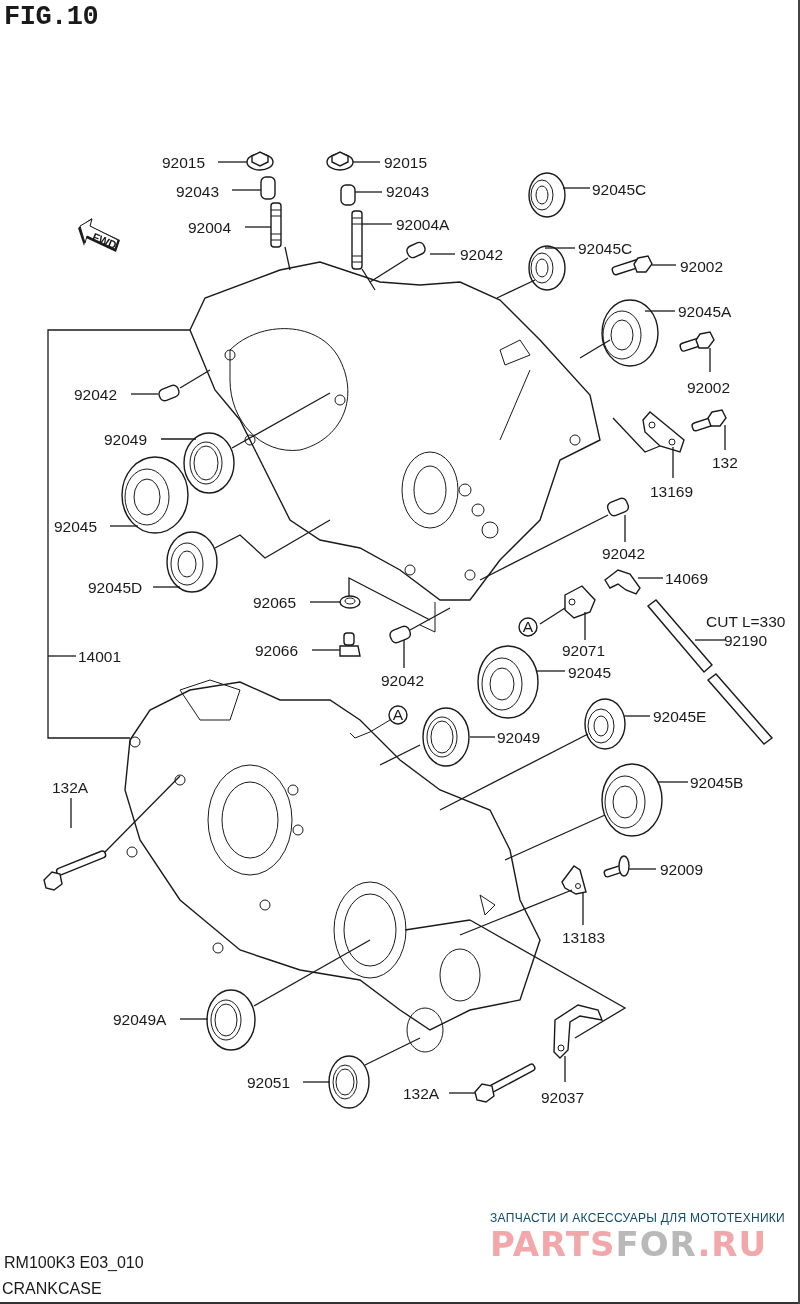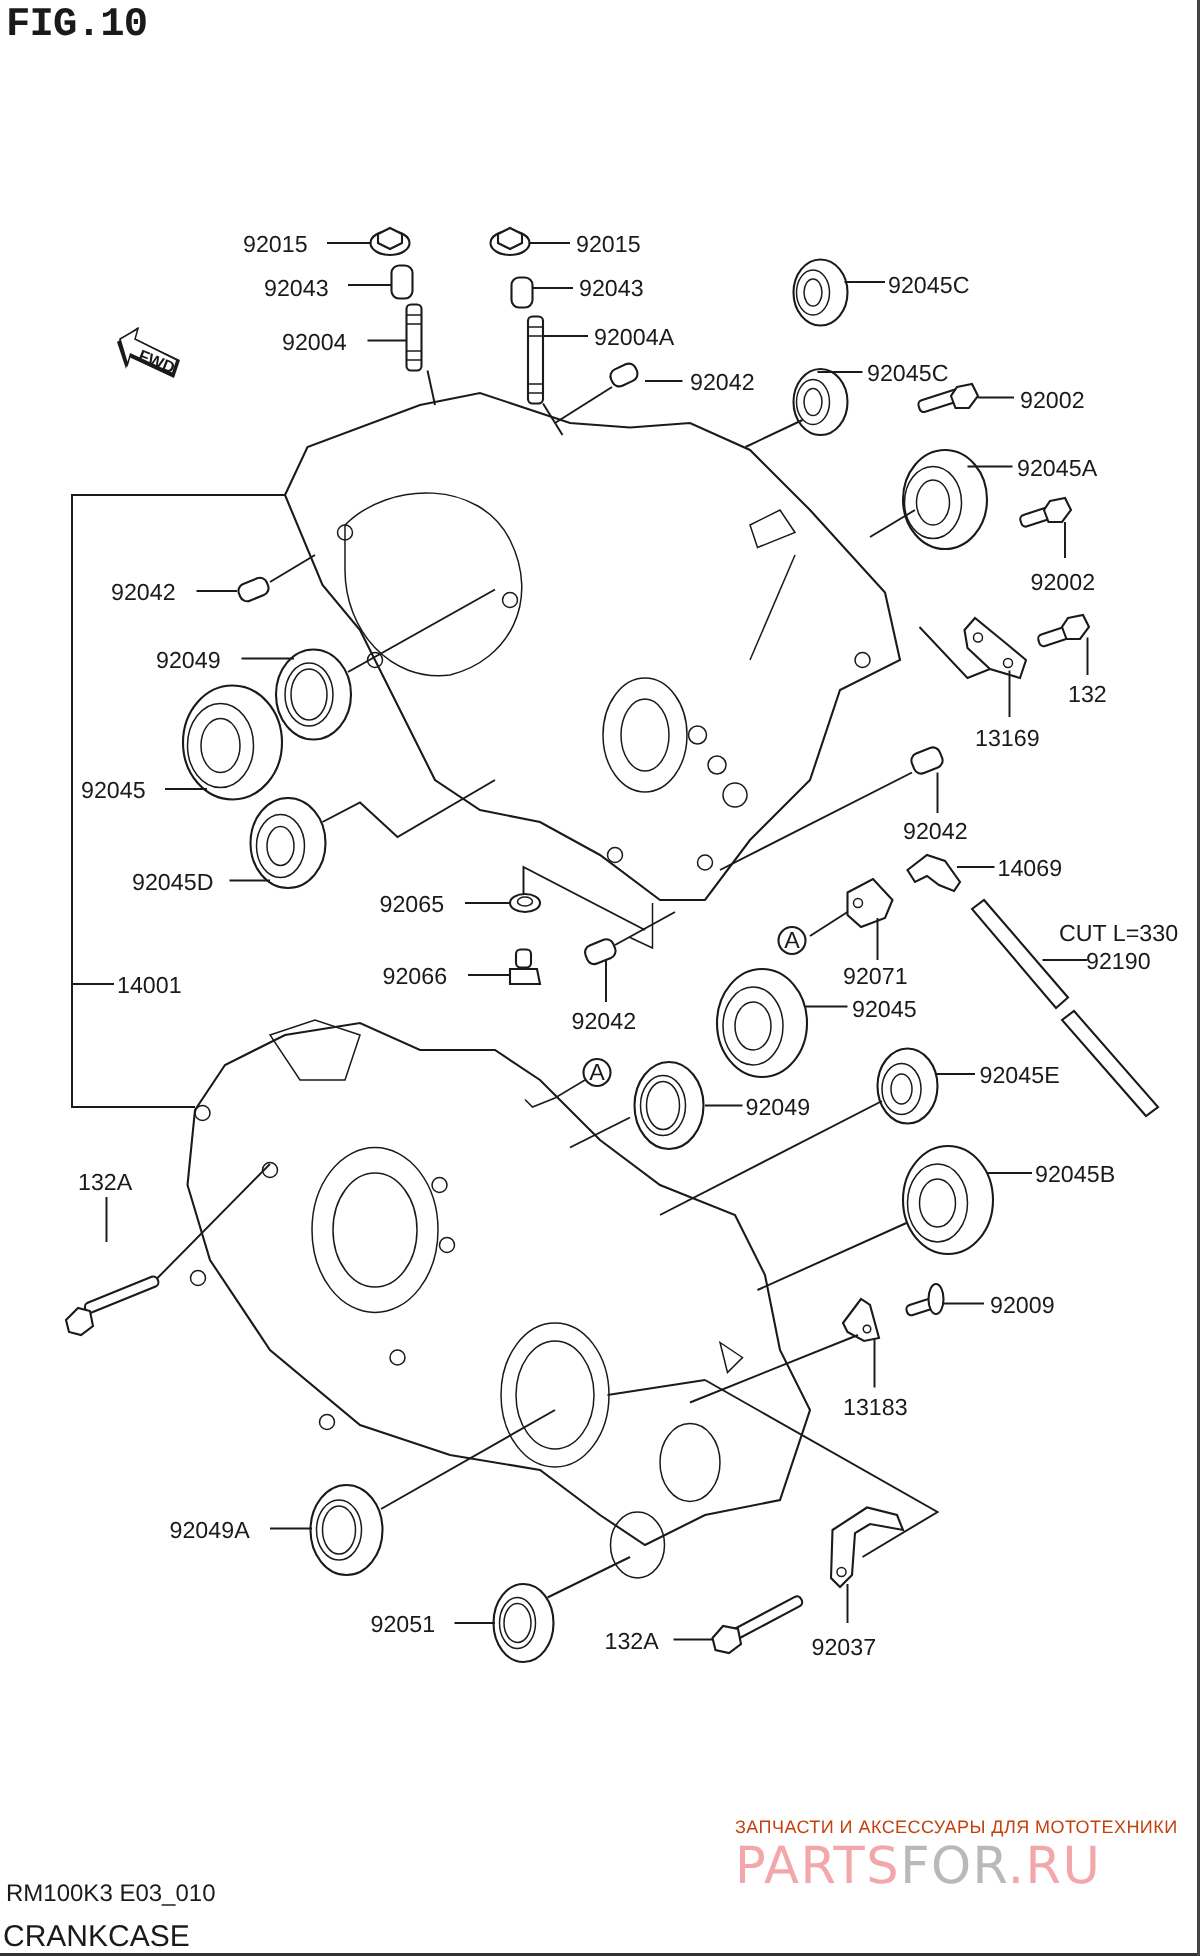--- a/index.html
+++ b/index.html
@@ -6,24 +6,24 @@
   body { width: 800px; height: 1304px; position: relative; overflow: hidden;
          font-family: "Liberation Sans", sans-serif; color: #1a1a1a; }
   .fig-title { position: absolute; left: 4px; top: 2px; font-size: 27px; font-weight: bold;
                font-family: Liberation Mono, monospace; letter-spacing: -0.5px; }
   svg.diagram { position: absolute; left: 0; top: 0; }
   .lbl { font-family: "Liberation Sans", sans-serif; font-size: 15.5px; fill: #1a1a1a; }
   .ln { stroke: #1a1a1a; stroke-width: 1.3; fill: none; }
   .part { stroke: #1a1a1a; stroke-width: 1.4; fill: #ffffff; }
   .thin { stroke: #1a1a1a; stroke-width: 1; fill: none; }
   .footer-code { position: absolute; left: 4px; top: 1254px; font-size: 16px; text-align: center; }
-  .footer-name { position: absolute; left: 2px; top: 1280px; font-size: 20px; }
-  .wm-sub { position: absolute; left: 490px; top: 1211px; font-size: 12px; color: #c2410c;
+  .footer-name { position: absolute; left: 2px; top: 1280px; font-size: 16px; }
+  .wm-sub { position: absolute; left: 490px; top: 1211px; font-size: 12px; color: #0c4a6e;
             letter-spacing: 0.3px; }
-  .wm-brand { position: absolute; left: 490px; top: 1224px; font-size: 34px; font-weight: normal;
+  .wm-brand { position: absolute; left: 490px; top: 1224px; font-size: 34px; font-weight: bold;
               letter-spacing: 1px; font-family: "DejaVu Sans", sans-serif; }
   .wm-brand .p1 { color: #f2a7ab; }
   .wm-brand .p2 { color: #b9b9b9; }
   .wm-brand .p3 { color: #f2a7ab; }
   .bottom-rule { position: absolute; left: 0; bottom: 0; width: 800px; height: 2px; background: #333; }
   .right-rule { position: absolute; right: 0; top: 0; width: 2px; height: 1304px; background: #444; }
 </style>
 </head>
 <body>
 

